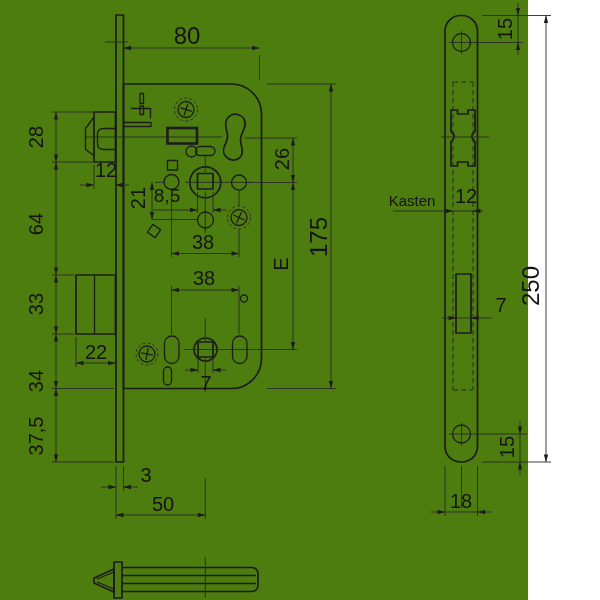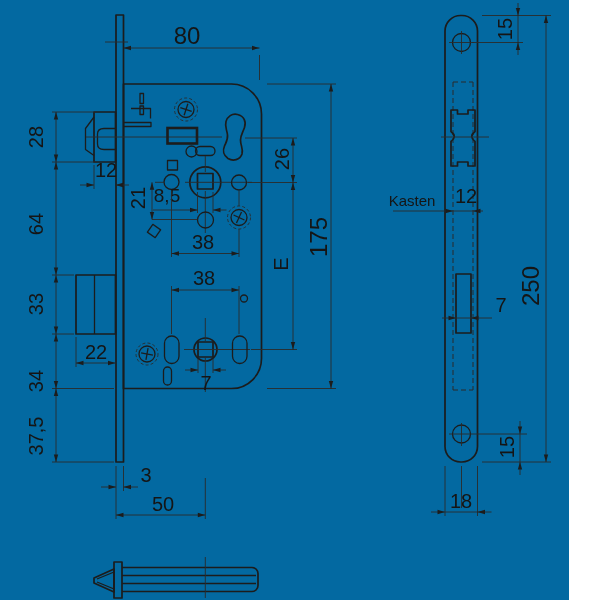--- a/index.html
+++ b/index.html
@@ -1,16 +1,16 @@
 <!DOCTYPE html>
 <html><head>
 <meta charset="utf-8">
 <style>
   html,body{margin:0;padding:0;background:#fff;}
-  #stage{width:569px;height:600px;background:#0369a1;position:relative;font-family:"Liberation Sans",sans-serif;}
+  #stage{width:528px;height:600px;background:#4d7c0f;position:relative;font-family:"Liberation Sans",sans-serif;}
   svg{display:block;}
   .obj{stroke:#1c1c1c;stroke-width:1.7;fill:none;stroke-linejoin:round;stroke-linecap:butt;}
   .obj2{stroke:#1c1c1c;stroke-width:1.3;fill:none;stroke-linejoin:round;}
   .thick{stroke:#1c1c1c;stroke-width:2.6;fill:none;}
   .thin{stroke:#2a2a2a;stroke-width:0.9;fill:none;}
   .dash{stroke:#2a2a2a;stroke-width:1;fill:none;stroke-dasharray:5 3;}
   .dashc{stroke:#2a2a2a;stroke-width:0.9;fill:none;stroke-dasharray:3 2.2;}
   text{fill:#151515;font-family:"Liberation Sans",sans-serif;}
   .dim{font-size:20px;}
   .big{font-size:24px;}

